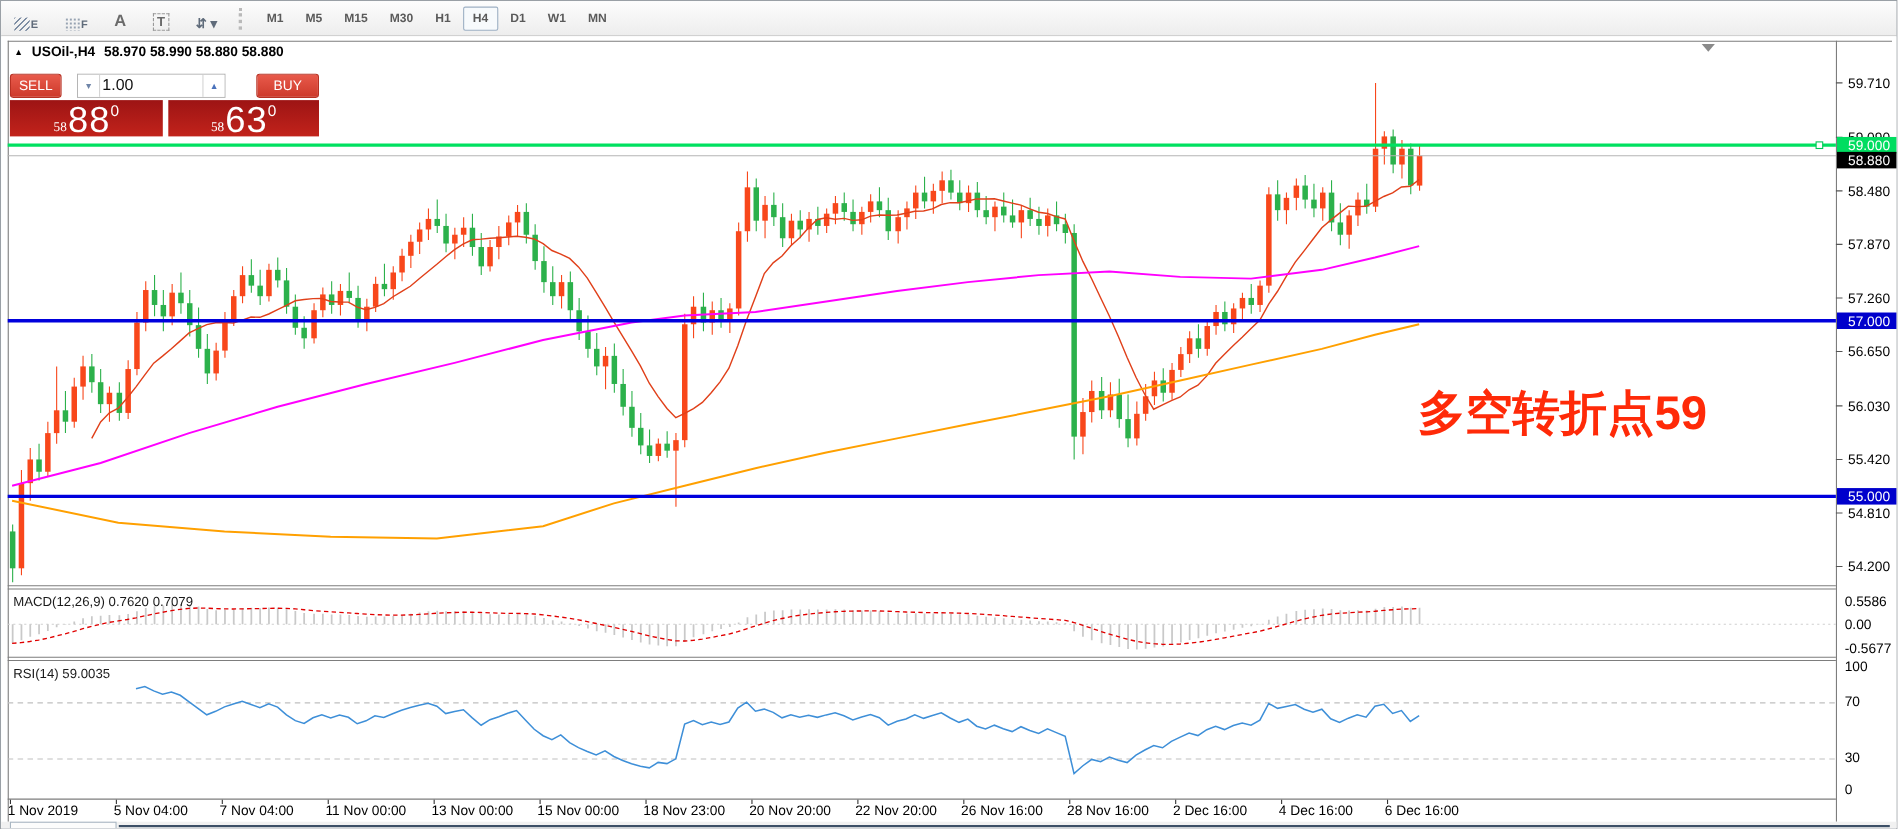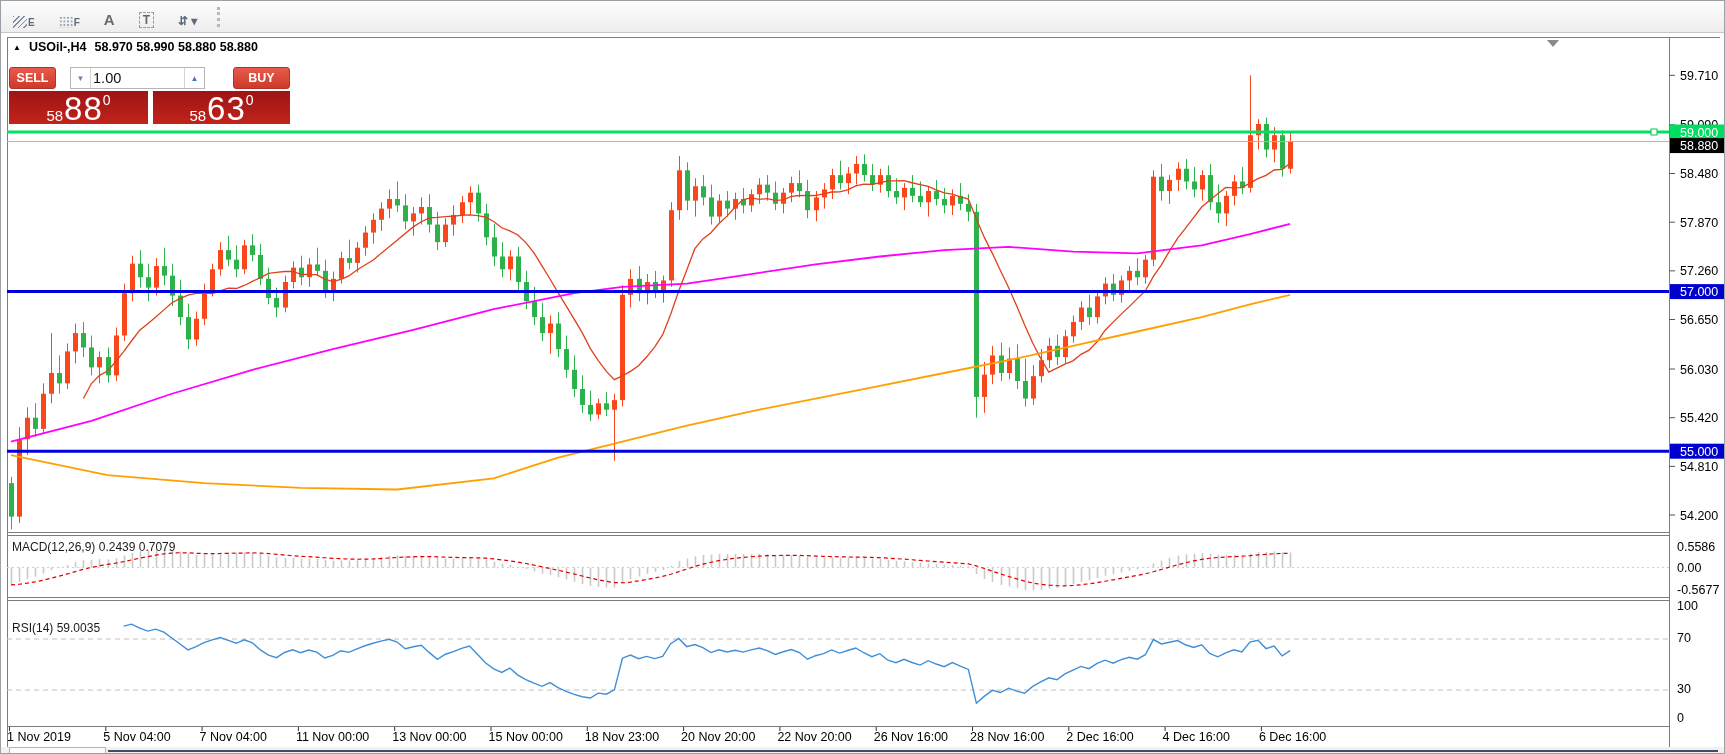--- a/index.html
+++ b/index.html
@@ -26,32 +26,32 @@
   
   .chartwrap{position:absolute;left:0;top:32px;width:1725px;height:722px;background:#fff;}
   #chart-svg{position:absolute;left:0;top:0;}
   .quote{position:absolute;left:12px;top:7px;font-size:12.5px;font-weight:700;color:#000;
          display:flex;gap:8px;align-items:baseline;}
   .quote .tri{font-size:8px;position:relative;top:-1px;cursor:pointer;}
   
   .panel{position:absolute;left:8px;top:34px;width:281px;}
   .row1{display:flex;align-items:stretch;height:22px;}
   .btn-trade{width:50px;background:linear-gradient(#e85a4b,#cd3a2b);border:1px solid #b83022;border-radius:3px;
-             color:#fff;font-size:12.5px;font-weight:700;display:flex;align-items:center;justify-content:center;cursor:pointer;}
+             color:#fff;font-size:12.5px;font-weight:400;display:flex;align-items:center;justify-content:center;cursor:pointer;}
   .btn-buy{width:61px;margin-left:28px;}
   .spin{display:flex;margin-left:14px;border:1px solid #b5b5b5;background:#fff;}
   .spin .sbtn{width:19px;display:flex;align-items:center;justify-content:center;font-size:8px;
               color:#6f85a8;background:#fff;cursor:pointer;}
   .spin .sbtn.up{color:#4a72bb;border-left:1px solid #d5d5d5;}
   .spin input{width:86px;border:0;outline:none;font-size:14.5px;padding-right:5px;
               font-family:"Liberation Sans",sans-serif;color:#111;border-left:1px solid #d5d5d5;}
   .row2{display:flex;margin-top:2px;height:33px;}
   .pricebox{background:linear-gradient(#9d1414,#c2231b);color:#fff;display:flex;align-items:flex-end;
             justify-content:center;padding-bottom:1px;cursor:pointer;}
-  .pricebox .small{font-size:15px;line-height:15px;margin-right:1px;}
+  .pricebox .small{font-size:12px;line-height:15px;margin-right:1px;font-family:Liberation Serif, serif;}
   .pricebox .big{font-size:33px;line-height:29px;font-weight:500;letter-spacing:1px;text-align:center;}
   .pricebox .sup{font-size:14px;line-height:14px;align-self:flex-start;margin-top:2px;}
   .pb-sell{width:139px;}
   .pb-buy{width:137px;margin-left:5px;}
   
   .ind-label{position:absolute;left:11px;font-size:12px;color:#1a1a1a;white-space:pre;}
   
   .annotation{position:absolute;left:1288px;top:314px;font-size:43px;font-weight:700;color:#ff2a08;
               white-space:nowrap;cursor:pointer;}
   
@@ -79,20 +79,31 @@
           <b class="badge">A</b>
         </span>
         <span class="tool t3">
           <b class="badge">T</b>
         </span>
         <span class="tool t4">
           <b class="badge">⇵ ▾</b>
         </span>
       </div>
     <div class="tf-sep"></div>
+    <div class="tfs" id="tfs">
+        <span class="tf">M1</span>
+        <span class="tf">M5</span>
+        <span class="tf">M15</span>
+        <span class="tf">M30</span>
+        <span class="tf">H1</span>
+        <span class="tf active">H4</span>
+        <span class="tf">D1</span>
+        <span class="tf">W1</span>
+        <span class="tf">MN</span>
+      </div>
   </div>
 
   <div class="chartwrap">
     <svg id="chart-svg" width="1725" height="722" viewBox="0 32 1725 722">
         <defs>
           <clipPath id="clipMain">
             <rect x="6" y="37" width="1662" height="494"></rect>
           </clipPath>
           <clipPath id="clipMacd">
             <rect x="6" y="536" width="1662" height="60"></rect>
@@ -709,23 +720,24 @@
           <span class="sup">0</span>
         </div>
         <div class="pricebox pb-buy">
           <span class="small">58</span>
           <span class="big">63</span>
           <span class="sup">0</span>
         </div>
       </div>
     </div>
 
-    <div class="ind-label" style="top:507px"><span>MACD(12,26,9)</span> <span>0.2439</span> <span>0.7079</span></div>
-
-    <div class="ind-label" style="top:588px"><span>RSI(14)</span> <span>59.0035</span></div>
-
+    <div class="ind-label" style="top:507px"><span>MACD(12,26,9)</span> <span>0.7620</span> <span>0.7079</span></div>
+
+    <div class="ind-label" style="top:572px"><span>RSI(14)</span> <span>59.0035</span></div>
+
+    <div class="annotation">多空转折点59</div>
 
     <div class="hscroll">
       <div class="thumb"></div>
       <div class="bar"></div>
     </div>
   </div>
 </div>
 
 </body></html>

